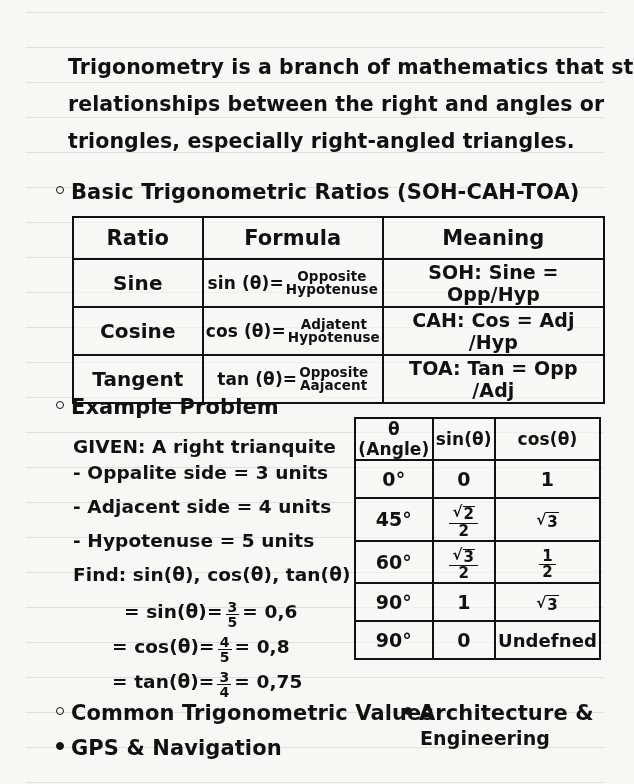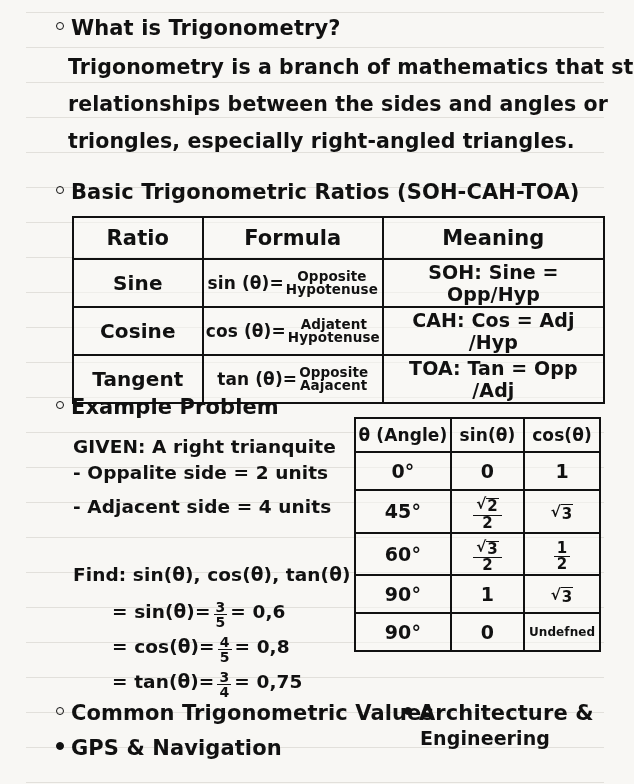--- a/index.html
+++ b/index.html
@@ -115,21 +115,21 @@
   .frac-stack .num { display: block; }
   .frac-stack .den { display: block; }
 
   
   #values-table { left: 354px; top: 417px; width: 247px; }
   #values-table td { height: 36px; padding: 0 2px; }
   #values-table .v1 { width: 101px; font-size: 19px; }
   #values-table .v2 { width: 74px; font-size: 19px; }
   #values-table .v3 { width: 72px; font-size: 19px; }
   #values-table .hd { font-size: 17px; height: 32px; }
-  #values-table .small { font-size: 12px; }
+  #values-table .small { font-size: 18px; }
 
   .fr {
     display: inline-flex;
     flex-direction: column;
     align-items: center;
     line-height: 1.05;
     font-size: 15px;
   }
   .fr .top { border-bottom: 1.6px solid #111; padding: 0 3px 0px 3px; }
   .fr .bot { padding: 0px 3px 0 3px; }
@@ -193,27 +193,23 @@
       <div class="rule" style="top: 607px; background: rgb(226, 224, 219);"></div>
       <div class="rule" style="top: 642px; background: rgb(226, 224, 219);"></div>
       <div class="rule" style="top: 677px; background: rgb(226, 224, 219);"></div>
       <div class="rule" style="top: 712px; background: rgb(226, 224, 219);"></div>
       <div class="rule" style="top: 747px; background: rgb(226, 224, 219);"></div>
       <div class="rule" style="top: 782px; background: rgb(226, 224, 219);"></div>
     </div>
 
   <div id="content">
 
-    <div class="bullet-row" style="left:56px; top:17px;">
-      <span class="bullet-dot"></span>
-      <span class="hw heading">What is Trigonometry?</span>
-    </div>
 
     <div class="hw para-line" style="left:68px; top:57px;">Trigonometry is a branch of mathematics that studies</div>
-    <div class="hw para-line" style="left:68px; top:94px;">relationships between the sides and angles or</div>
+    <div class="hw para-line" style="left:68px; top:94px;">relationships between the right and angles or</div>
     <div class="hw para-line" style="left:68px; top:131px;">triongles, especially right-angled triangles.</div>
 
     <div class="bullet-row" style="left:56px; top:181px;">
       <span class="bullet-dot"></span>
       <span class="hw heading">Basic Trigonometric Ratios (SOH-CAH-TOA)</span>
     </div>
 
     <table class="nb hw" id="ratios-table">
       <tbody>
         <tr>
@@ -265,25 +261,26 @@
         </tr>
       </tbody>
     </table>
 
     <div class="bullet-row" style="left:56px; top:396px;">
       <span class="bullet-dot"></span>
       <span class="hw heading">Example Problem</span>
     </div>
 
     <div class="hw ex-line" style="left:73px; top:431px;margin-top:7px;">GIVEN: A right trianquite</div>
-    <div class="hw ex-line" style="left:73px; top:464px;">- Oppalite side = 2 units</div>
+    <div class="hw ex-line" style="left:73px; top:464px;">- Oppalite side = 3 units</div>
     <div class="hw ex-line" style="left:73px; top:498px;text-align:center;">- Adjacent side = 4 units</div>
+    <div class="hw ex-line" style="left:73px; top:532px;">- Hypotenuse = 5 units</div>
     <div class="hw ex-line" style="left:73px; top:566px;">Find: sin(θ), cos(θ), tan(θ)</div>
 
-    <div class="hw ex-line" style="left:112px; top:598px;">
+    <div class="hw ex-line" style="left:124px; top:598px;">
       <span class="nowrapflex">
         <span>= sin(θ)=</span>
         <span class="ex-frac">
           <span class="top">3</span>
           <span class="bot">5</span>
         </span>
         <span>= 0,6</span>
       </span>
     </div>
 

